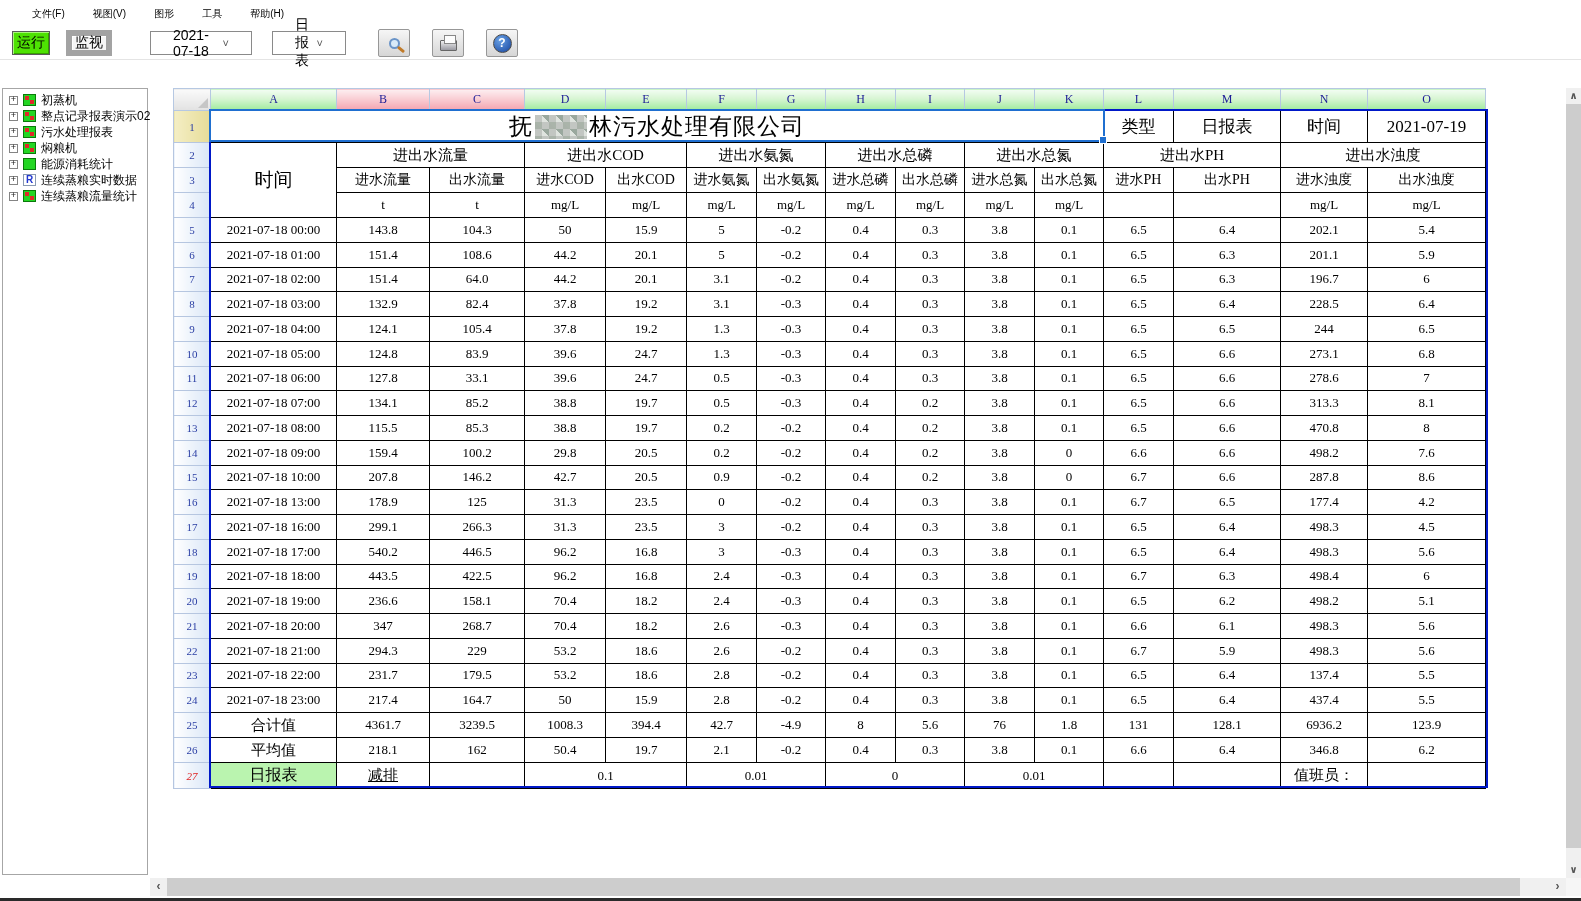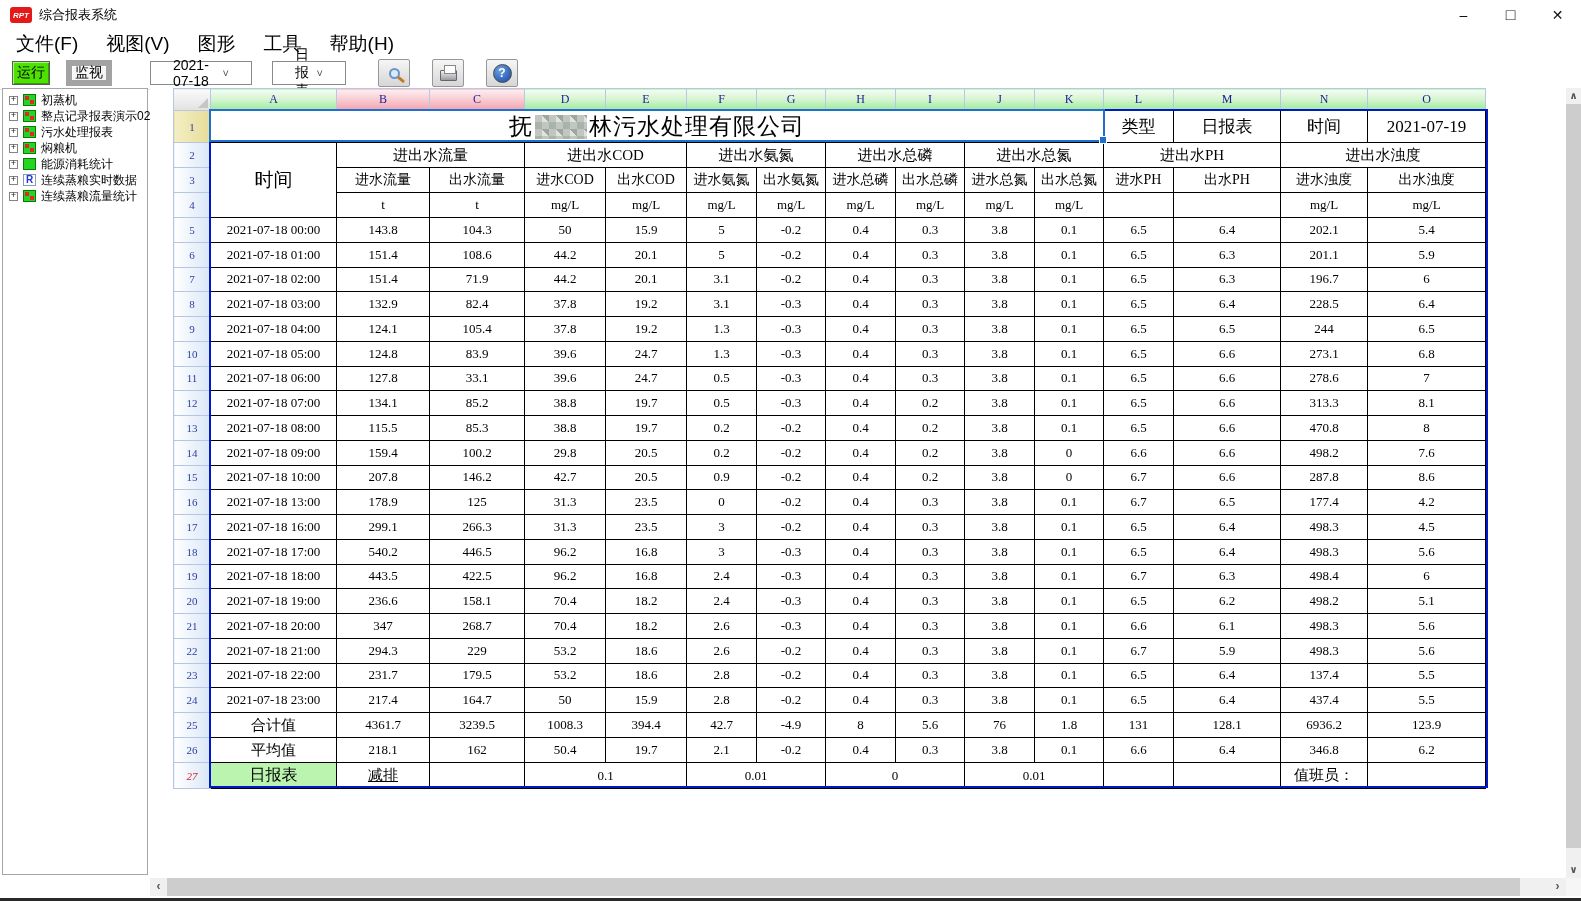--- a/index.html
+++ b/index.html
@@ -10,21 +10,21 @@
   
   .titlebar { height:30px; display:flex; align-items:center; padding-left:10px; background:#fff; }
   .app-icon { width:22px; height:16px; background:#e21a1a; border-radius:3px; color:#fff;
     font-size:8px; font-weight:bold; font-style:italic; display:flex; align-items:center; justify-content:center; margin-right:7px; }
   .win-title { font-size:13px; color:#000; }
   .win-controls { margin-left:auto; display:flex; height:30px; }
   .win-btn { width:47px; height:30px; display:flex; align-items:center; justify-content:center; font-size:14px; color:#111; cursor:default; }
   .win-btn.max { font-size:16px; }
 
   
-  .menubar { height:27px; display:flex; align-items:center; padding-left:4px; background:#fff; font-size:19px; }
+  .menubar { height:27px; display:flex; align-items:center; padding-left:20px; background:#fff; font-size:10px; }
   .menu-item { padding:3px 12px; margin-right:4px; color:#000; }
 
   
   .toolbar { height:33px; display:flex; align-items:center; padding-left:12px; background:#fff; border-bottom:1px solid #e4e4e4; }
   .btn-run { width:38px; height:24px; background:#4ee203; border:1px solid #5a5a5a; font-size:14px; color:#000;
     display:flex; align-items:center; justify-content:center; margin-right:16px;
     box-shadow:inset 1px 1px 0 #a8f67a, inset -1px -1px 0 #36a000; }
   .btn-monitor { width:46px; height:26px; background:#f6f6f6; border:6px solid #a3a3a3; font-size:14px; color:#000;
     display:flex; align-items:center; justify-content:center; margin-right:38px; box-shadow:inset 1px 1px 0 #fff; }
   .combo { height:24px; background:#fff; border:1px solid #8a8a8a; display:flex; align-items:center;
@@ -111,29 +111,20 @@
     text-align:center; line-height:17px; font-weight:bold; }
   .hscroll .arr.left { left:0; } .hscroll .arr.right { right:0; }
   .hscroll .thumb { position:absolute; left:17px; top:0; width:1353px; height:18px; background:#cdcdcd; }
   .corner-gap { position:absolute; right:0; top:878px; width:15px; height:18px; background:#f6f6f6; z-index:4; }
 </style>
 </head>
 <body>
 
 <div class="window">
 
-  <div class="titlebar">
-    <span class="app-icon">RPT</span>
-    <span class="win-title">综合报表系统</span>
-    <div class="win-controls">
-      <span class="win-btn">–</span>
-      <span class="win-btn max">□</span>
-      <span class="win-btn">✕</span>
-    </div>
-  </div>
 
   <div class="menubar">
     <span class="menu-item">文件(F)</span>
     <span class="menu-item">视图(V)</span>
     <span class="menu-item">图形</span>
     <span class="menu-item">工具</span>
     <span class="menu-item">帮助(H)</span>
   </div>
 
   <div class="toolbar">
@@ -324,21 +315,21 @@
               <td class="cell">0.1</td>
               <td class="cell">6.5</td>
               <td class="cell">6.3</td>
               <td class="cell">201.1</td>
               <td class="cell">5.9</td>
             </tr>
             <tr style="height:24.75px">
               <td class="rh">7</td>
               <td class="cell">2021-07-18 02:00</td>
               <td class="cell">151.4</td>
-              <td class="cell">71.9</td>
+              <td class="cell">64.0</td>
               <td class="cell">44.2</td>
               <td class="cell">20.1</td>
               <td class="cell">3.1</td>
               <td class="cell">-0.2</td>
               <td class="cell">0.4</td>
               <td class="cell">0.3</td>
               <td class="cell">3.8</td>
               <td class="cell">0.1</td>
               <td class="cell">6.5</td>
               <td class="cell">6.3</td>

